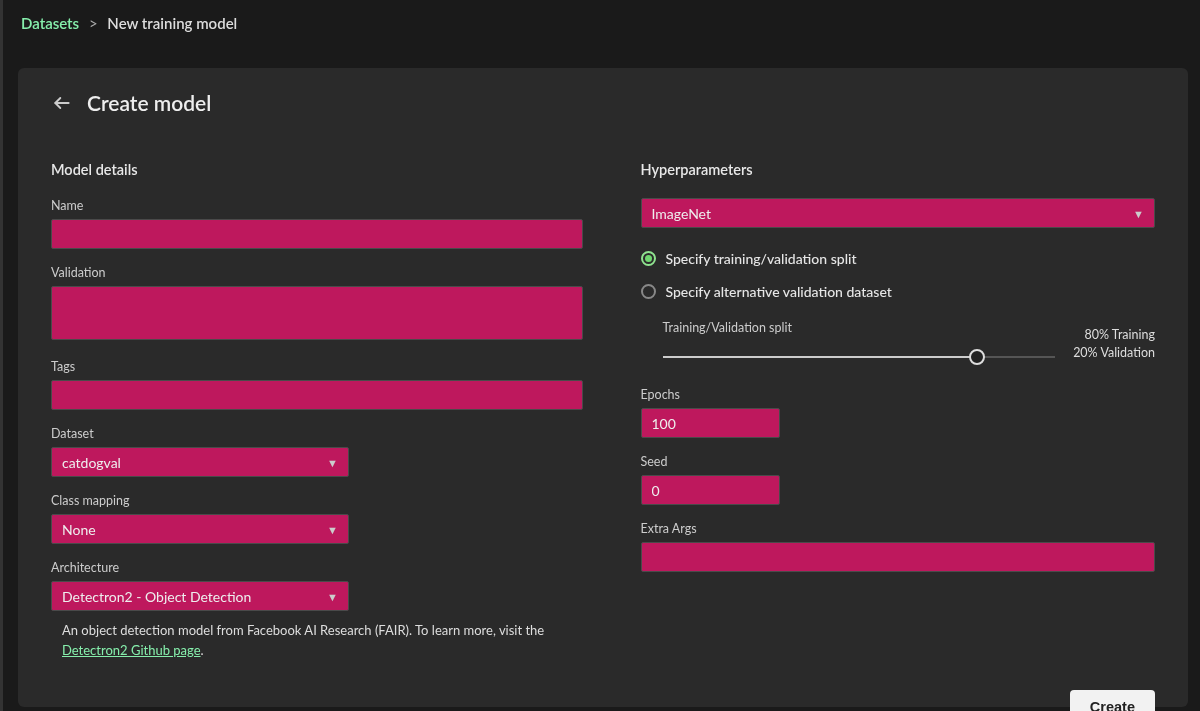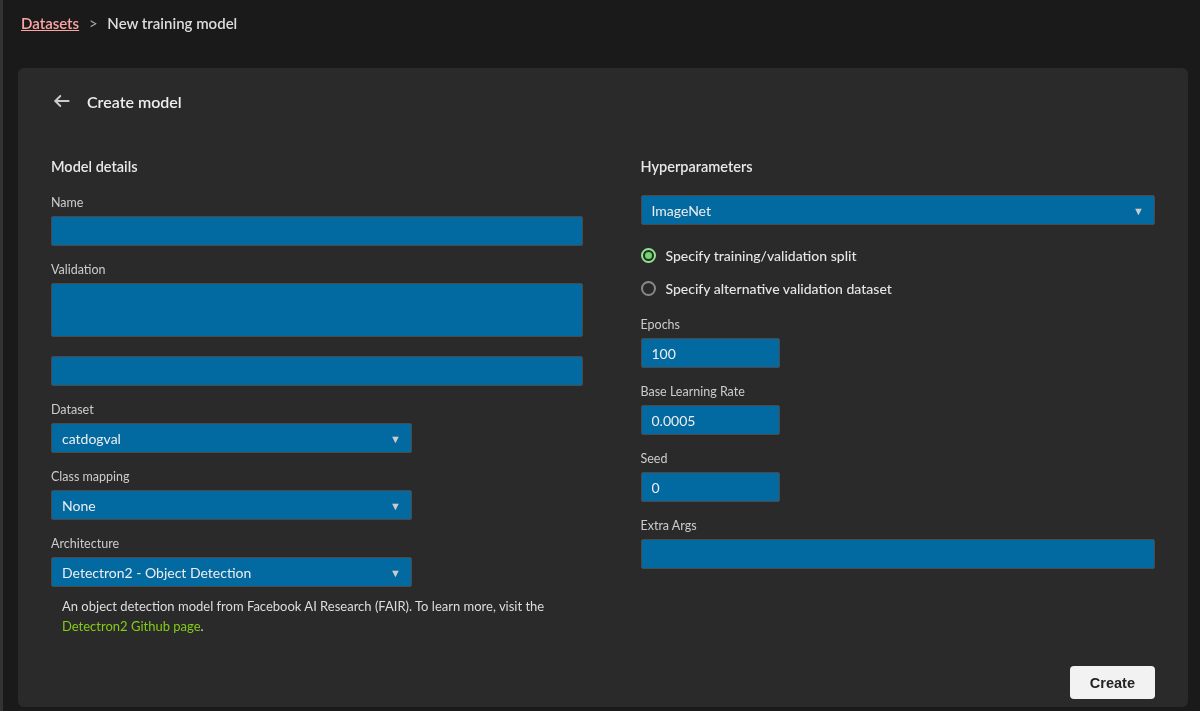--- a/index.html
+++ b/index.html
@@ -10,21 +10,21 @@
     color: #e6e6e6;
     font-size: 14px;
     border-left: 3px solid #333;
   }
   .breadcrumb {
     padding: 14px 18px;
     font-size: 15px;
     font-weight: 600;
     color: #ddd;
   }
-  .breadcrumb a { color: #fca5a5; text-decoration: underline; cursor: pointer; }
+  .breadcrumb a { color: #86efac; cursor: pointer; }
   .breadcrumb .sep { margin: 0 6px; color: #aaa; font-weight: 400; }
   .breadcrumb .current { color: #ddd; }
 
   .panel {
     position: absolute;
     left: 18px; right: 12px; top: 68px; bottom: 4px;
     background: #2a2a2a;
     border-radius: 6px;
     display: flex;
     flex-direction: column;
@@ -34,21 +34,21 @@
     align-items: center;
     gap: 14px;
     padding: 22px 33px 22px 33px;
   }
   .back-arrow {
     width: 22px; height: 22px;
     display: flex; align-items: center; justify-content: center;
     cursor: pointer;
     color: #ccc;
   }
-  .panel-title { font-size: 16px; font-weight: 600; color: #eee; }
+  .panel-title { font-size: 21px; font-weight: 600; color: #eee; }
 
   .divider {
     height: 1px;
     background: #3f3f3f;
     margin: 0 33px;
   }
 
   .form-body {
     flex: 1;
     display: flex;
@@ -66,32 +66,32 @@
 
   .field { margin-bottom: 16px; }
   .field-label {
     font-size: 12.5px;
     color: #ccc;
     margin-bottom: 6px;
     display: block;
   }
   .input, .select, .textarea {
     width: 100%;
-    background: #0369a1;
+    background: #be185d;
     border: 1px solid #4a4a4a;
     border-radius: 2px;
     color: #eee;
     font-size: 14px;
     font-family: inherit;
   }
   .input { height: 30px; padding: 0 10px; }
   .textarea { height: 54px; padding: 8px 10px; resize: none; }
   .select-wrap {
     position: relative;
-    width: 361px;
+    width: 298px;
   }
   .select-wrap.full { width: 100%; }
   .select {
     height: 30px;
     padding: 0 10px;
     display: flex;
     align-items: center;
     cursor: pointer;
   }
   .select .val { flex: 1; }
@@ -101,21 +101,21 @@
   }
   .num-input { width: 139px; height: 30px; }
 
   .arch-desc {
     font-size: 13px;
     color: #ddd;
     line-height: 1.5;
     padding-left: 11px;
     margin-top: 10px;
   }
-  .arch-desc a { color: #84cc16; cursor: pointer; }
+  .arch-desc a { color: #86efac; text-decoration: underline; cursor: pointer; }
 
   
   .radio-group { margin-top: 22px; margin-bottom: 20px; }
   .radio-row {
     display: flex;
     align-items: center;
     gap: 10px;
     font-size: 14px;
     color: #e6e6e6;
     cursor: pointer;
@@ -227,20 +227,21 @@
         <label class="field-label">Name</label>
         <input class="input" value="" style="">
       </div>
 
       <div class="field left-field-w">
         <label class="field-label">Validation</label>
         <textarea class="textarea" style=""></textarea>
       </div>
 
       <div class="field left-field-w">
+        <label class="field-label">Tags</label>
         <input class="input" value="" style="">
       </div>
 
       <div class="field">
         <label class="field-label">Dataset</label>
         <div class="select-wrap">
           <div class="select">
             <span class="val">catdogval</span>
             <span class="chev">▼</span>
           </div>
@@ -287,30 +288,42 @@
         <div class="radio-row">
           <div class="radio checked"></div>
           <span>Specify training/validation split</span>
         </div>
         <div class="radio-row">
           <div class="radio"></div>
           <span>Specify alternative validation dataset</span>
         </div>
       </div>
 
+      <div class="split-block">
+        <div class="split-row">
+          <div class="slider-col">
+            <label class="split-label">Training/Validation split</label>
+            <div class="slider">
+              <div class="track"></div>
+              <div class="track-fill" id="split-fill" style="width: 80%;"></div>
+              <div class="thumb" id="split-thumb" style="left: 80%;"></div>
+            </div>
+          </div>
+          <div class="split-readout">
+            <div>80% Training</div>
+            <div>20% Validation</div>
+          </div>
+        </div>
+      </div>
 
       <div class="field">
         <label class="field-label">Epochs</label>
         <input class="input num-input" value="100" style="">
       </div>
 
-      <div class="field">
-        <label class="field-label">Base Learning Rate</label>
-        <input class="input num-input" value="0.0005" style="">
-      </div>
 
       <div class="field">
         <label class="field-label">Seed</label>
         <input class="input num-input" value="0" style="">
       </div>
 
       <div class="field">
         <label class="field-label">Extra Args</label>
         <input class="input" value="" style="">
       </div>

